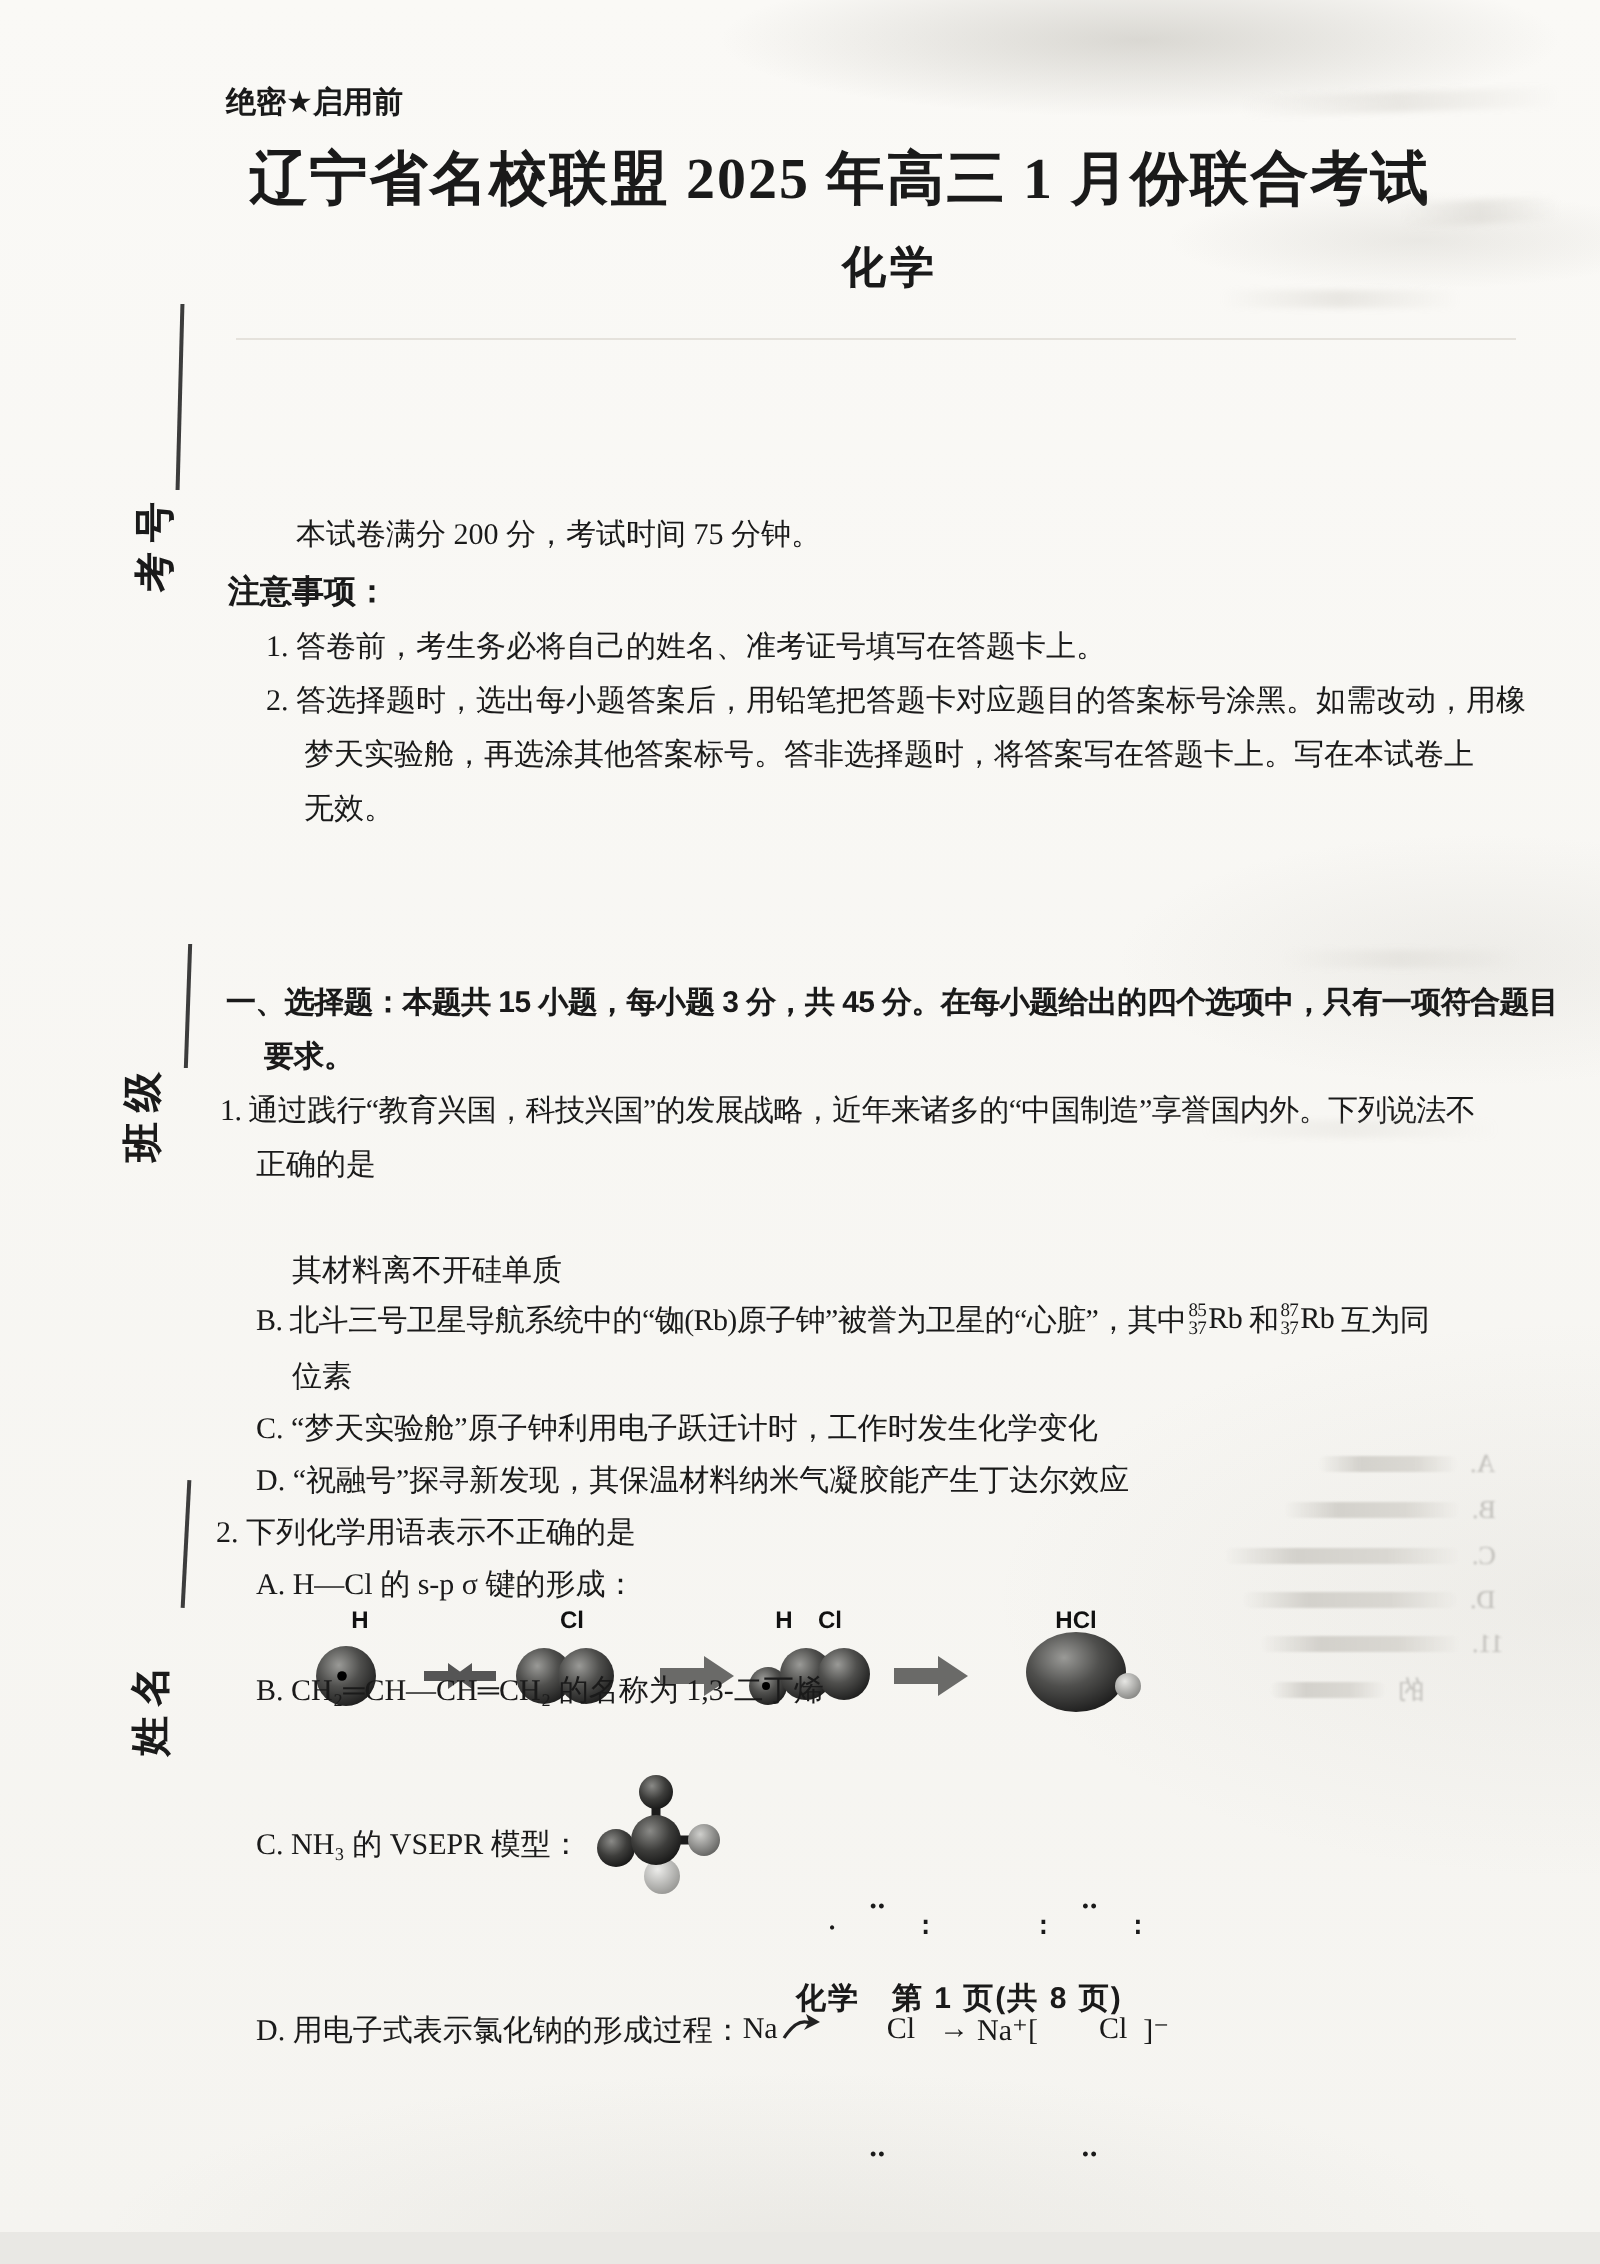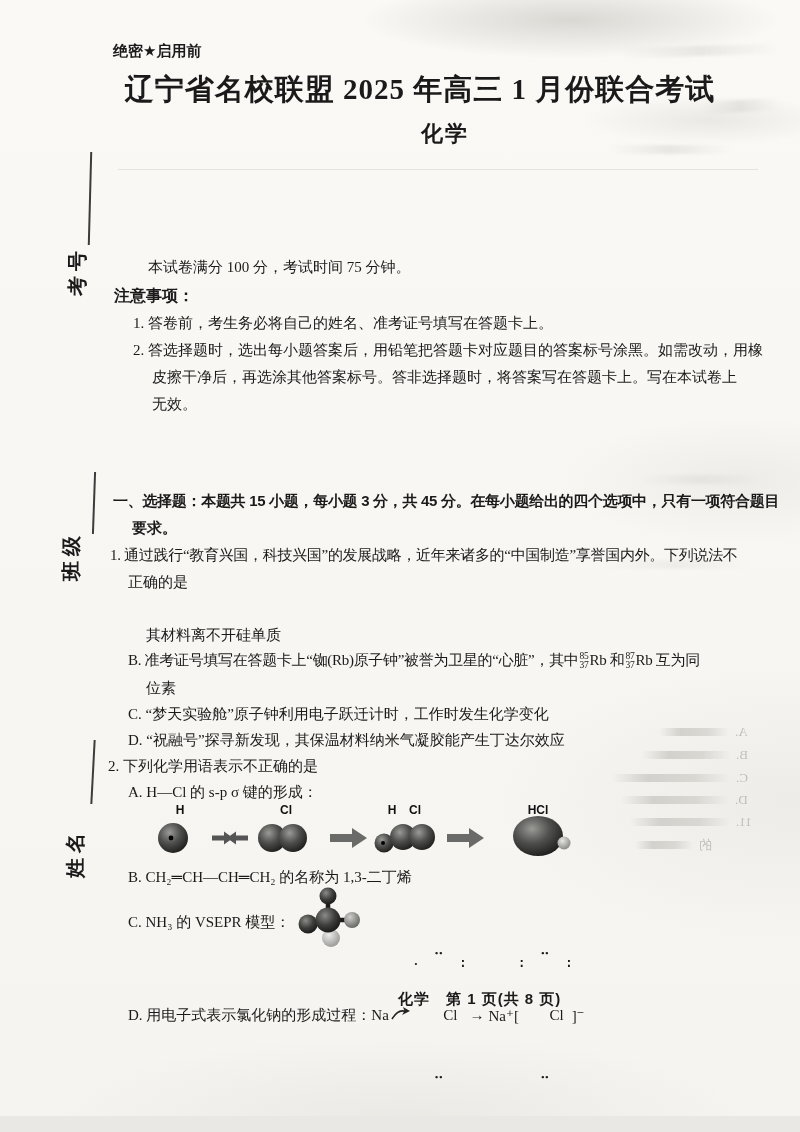--- a/index.html
+++ b/index.html
@@ -61,37 +61,37 @@
 
   <div class="mline" style="left:89px;top:152px;height:93px;transform:rotate(1.5deg);"></div>
   <div class="mlabel" style="left:42px;top:258px;">考号</div>
 
   <div class="mline" style="left:93px;top:472px;height:62px;transform:rotate(2deg);"></div>
   <div class="mlabel" style="left:36px;top:543px;">班级</div>
 
   <div class="mline" style="left:92px;top:740px;height:64px;transform:rotate(3deg);"></div>
   <div class="mlabel" style="left:40px;top:840px;">姓名</div>
 
-  <div class="abs" style="left:148px;top:258px;">本试卷满分 100 分，考试时间 75 分钟。</div>
+  <div class="abs" style="left:148px;top:258px;">本试卷满分 200 分，考试时间 75 分钟。</div>
   <div class="abs sans b" style="left:114px;top:286px;font-size:16px;">注意事项：</div>
   <div class="abs" style="left:133px;top:314px;">1. 答卷前，考生务必将自己的姓名、准考证号填写在答题卡上。</div>
   <div class="abs" style="left:133px;top:341px;">2. 答选择题时，选出每小题答案后，用铅笔把答题卡对应题目的答案标号涂黑。如需改动，用橡</div>
-  <div class="abs" style="left:152px;top:368px;">皮擦干净后，再选涂其他答案标号。答非选择题时，将答案写在答题卡上。写在本试卷上</div>
+  <div class="abs" style="left:152px;top:368px;">梦天实验舱，再选涂其他答案标号。答非选择题时，将答案写在答题卡上。写在本试卷上</div>
   <div class="abs" style="left:152px;top:395px;">无效。</div>
 
 
   <div class="abs sans b" style="left:113px;top:492px;font-size:15px;letter-spacing:-0.3px;">一、选择题：本题共 15 小题，每小题 3 分，共 45 分。在每小题给出的四个选项中，只有一项符合题目</div>
   <div class="abs sans b" style="left:132px;top:519px;font-size:15px;">要求。</div>
 
   <div class="abs" style="left:110px;top:546px;letter-spacing:-0.3px;">1. 通过践行“教育兴国，科技兴国”的发展战略，近年来诸多的“中国制造”享誉国内外。下列说法不</div>
   <div class="abs" style="left:128px;top:573px;">正确的是</div>
   <div class="abs" style="left:146px;top:626px;">其材料离不开硅单质</div>
 
   <div class="abs row" style="left:128px;top:651px;letter-spacing:-0.3px;">
-    <span>B. 准考证号填写在答题卡上“铷(Rb)原子钟”被誉为卫星的“心脏”，其中</span>
+    <span>B. 北斗三号卫星导航系统中的“铷(Rb)原子钟”被誉为卫星的“心脏”，其中</span>
     <span class="iso">
       <span>85</span>
       <span>37</span>
     </span>
     <span>Rb</span>
     <span> 和</span>
     <span class="iso">
       <span>87</span>
       <span>37</span>
     </span>
@@ -131,21 +131,21 @@
     <circle cx="234" cy="41" r="9.5" fill="url(#gDark)"></circle>
     <circle cx="233" cy="41" r="2" fill="#000"></circle>
     <circle cx="253" cy="35" r="13" fill="url(#gDark)"></circle>
     <circle cx="272" cy="35" r="13" fill="url(#gDark)"></circle>
     <path d="M297,32 h22 v-6 l15,10 -15,10 v-6 h-22 z" fill="#6a6a68"></path>
     <text x="388" y="12" font-size="12" font-weight="bold" font-family="Liberation Sans, DejaVu Sans, sans-serif" fill="#111" text-anchor="middle">HCl</text>
     <ellipse cx="388" cy="34" rx="25" ry="20" fill="url(#gDark)"></ellipse>
     <circle cx="414" cy="41" r="6.5" fill="url(#gLight)"></circle>
   </svg>
 
-  <div class="abs" style="left:128px;top:868px;">B. CH₂═CH—CH═CH₂ 的名称为 1,3-二丁烯</div>
+  <div class="abs" style="left:128px;top:836px;">B. CH₂═CH—CH═CH₂ 的名称为 1,3-二丁烯</div>
   <div class="abs" style="left:128px;top:913px;">C. NH₃ 的 VSEPR 模型：</div>
 
   <svg class="abs" style="left:296px;top:884px;" width="72" height="68" viewBox="0 0 72 68">
     <defs>
       <radialGradient id="vDark" cx="38%" cy="32%" r="80%">
         <stop offset="0%" stop-color="#8a8a87"></stop>
           <stop offset="50%" stop-color="#3d3d3b"></stop>
           <stop offset="100%" stop-color="#0e0e0e"></stop>
       </radialGradient>
       <radialGradient id="vMid" cx="38%" cy="32%" r="80%">

